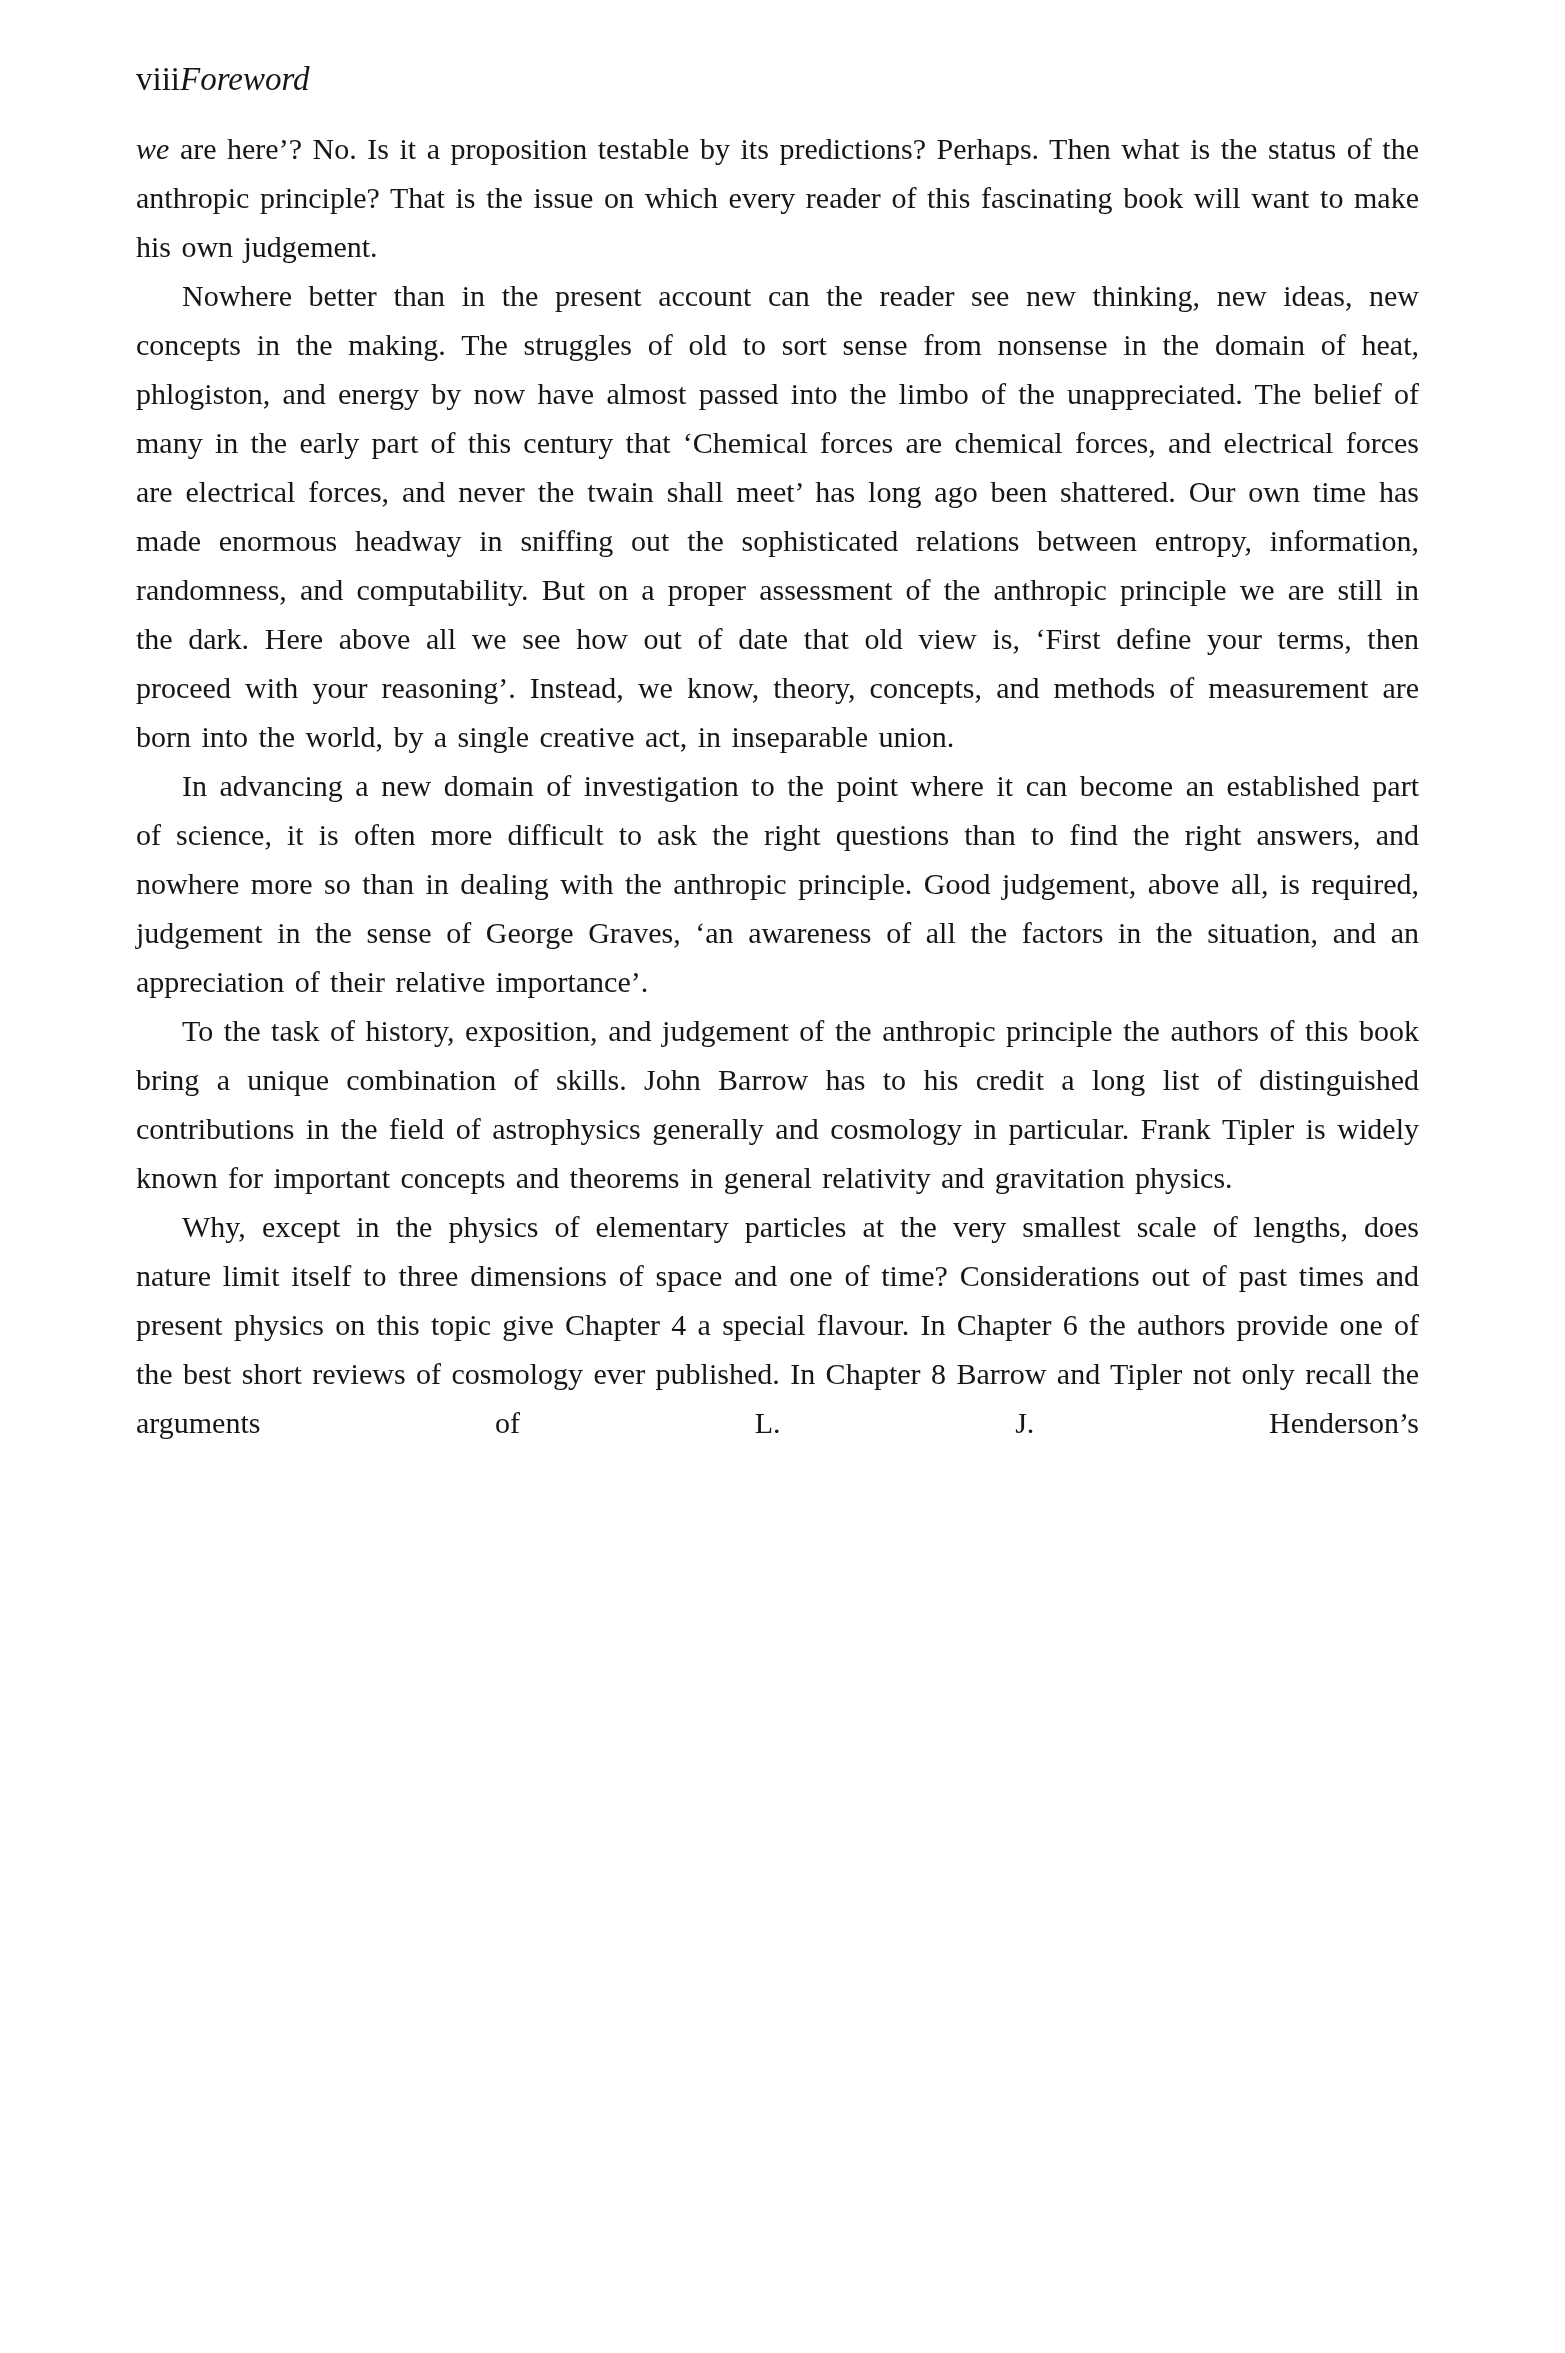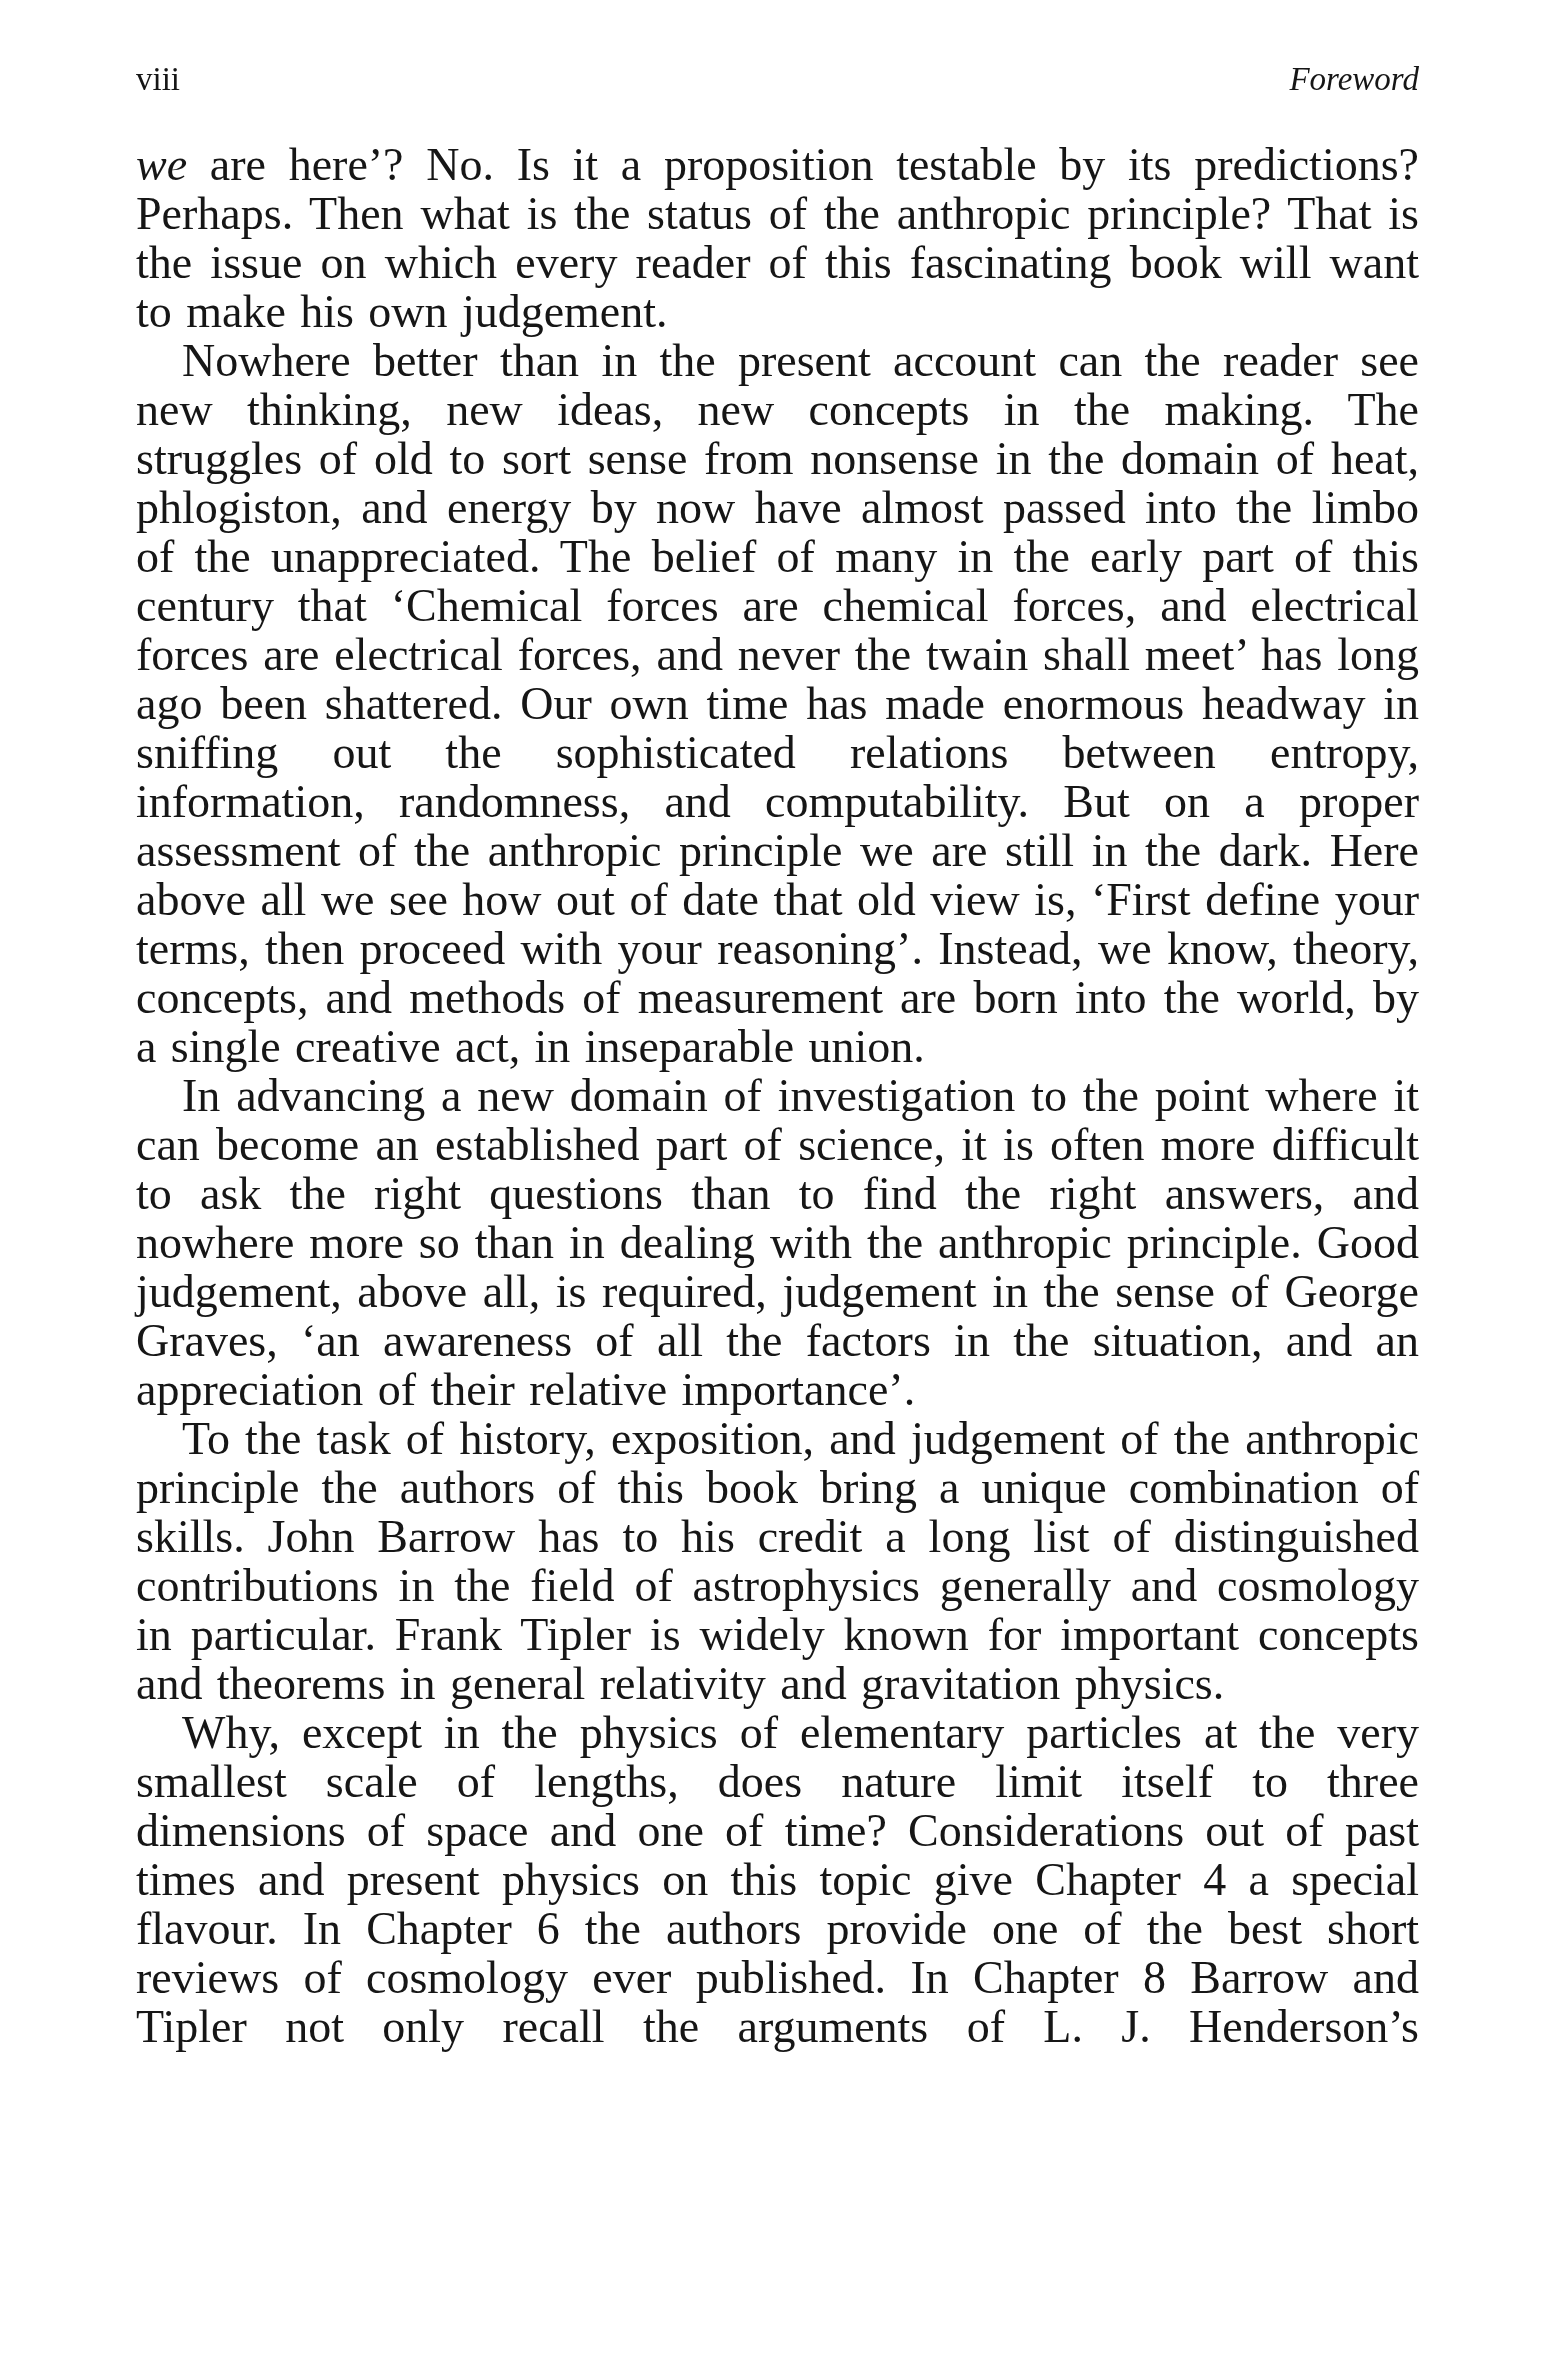--- a/index.html
+++ b/index.html
@@ -13,31 +13,30 @@
     height: 2354px;
     box-sizing: border-box;
     background: #ffffff;
     color: #161616;
     font-family: "Liberation Serif", "DejaVu Serif", serif;
     padding: 60px 147px 0 136px;
     overflow: hidden;
   }
   .running-head {
     display: flex;
-    justify-content: space-between;
     align-items: baseline;
     font-size: 33px;
     line-height: 38px;
-    margin-bottom: 42px;
+    margin-bottom: 26px;
   }
   .running-title {
     font-style: italic;
   }
   .body-text {
-    font-size: 46px;
+    font-size: 30px;
     line-height: 49px;
     text-align: justify;
     word-spacing: 2.9px;
   }
   .body-text p {
     margin: 0;
     text-indent: 46px;
   }
   .body-text p.first {
     text-indent: 0;

